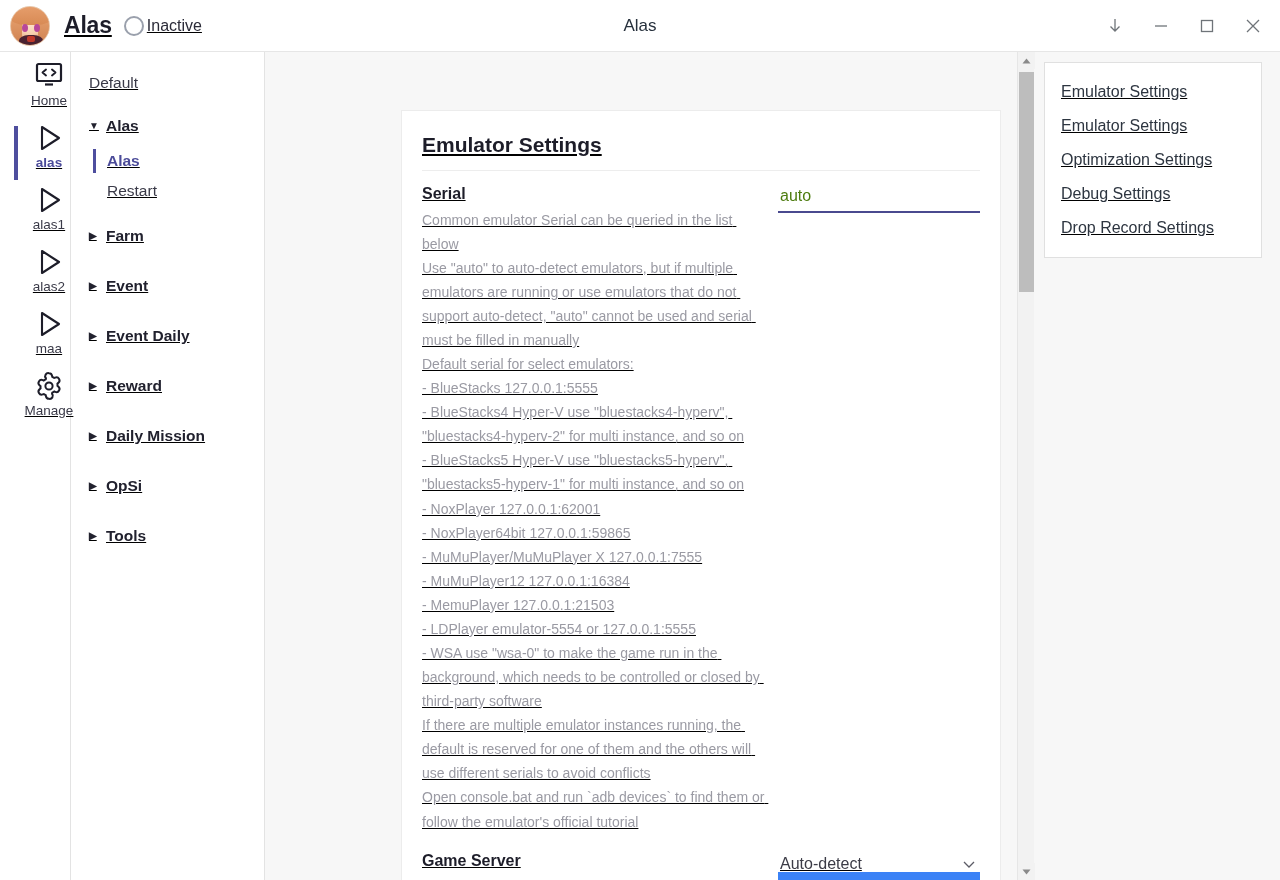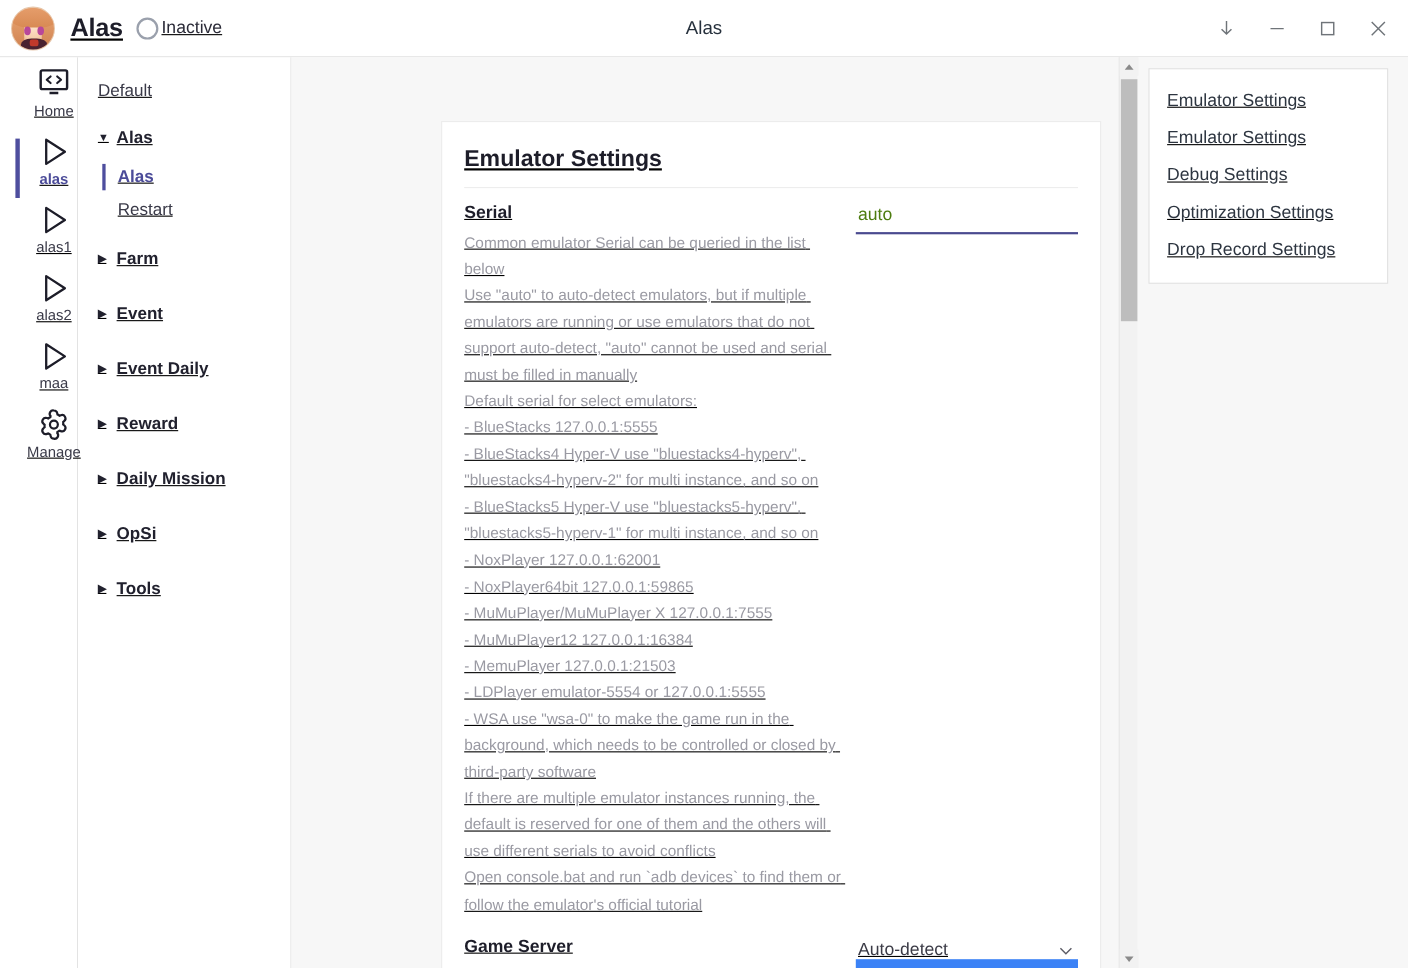--- a/index.html
+++ b/index.html
@@ -413,21 +413,21 @@
           <svg width="9" height="6" viewBox="0 0 9 6">
               <path d="M0.5 0.5 L8.5 0.5 L4.5 5.5 Z" fill="#8a8a8a"></path>
             </svg>
         </div>
       </div>
 
       <div class="right-panel">
         <div class="panel-box">
           <div class="panel-item">Emulator Settings</div>
           <div class="panel-item">Emulator Settings</div>
+          <div class="panel-item">Optimization Settings</div>
           <div class="panel-item">Debug Settings</div>
-          <div class="panel-item">Optimization Settings</div>
           <div class="panel-item">Drop Record Settings</div>
         </div>
       </div>
 
     </div>
   </div>
 </div>
 
 </body></html>

